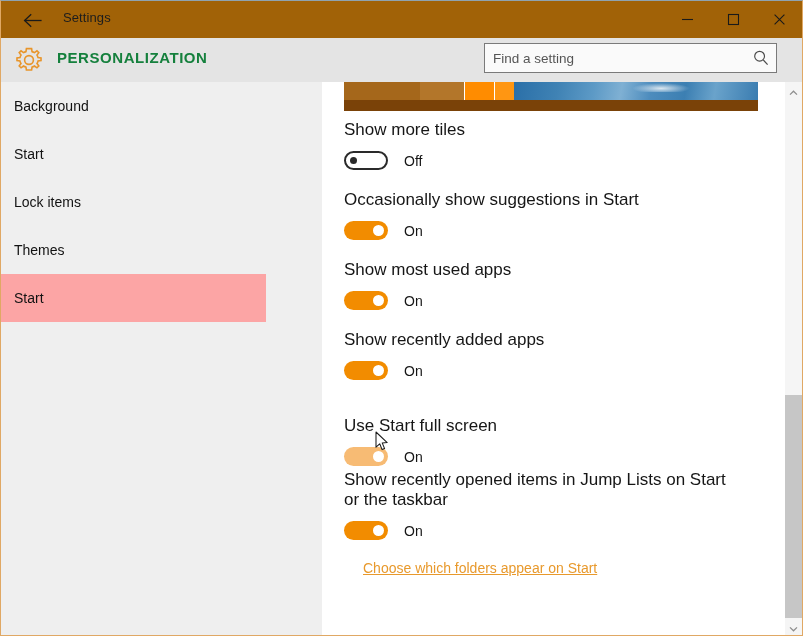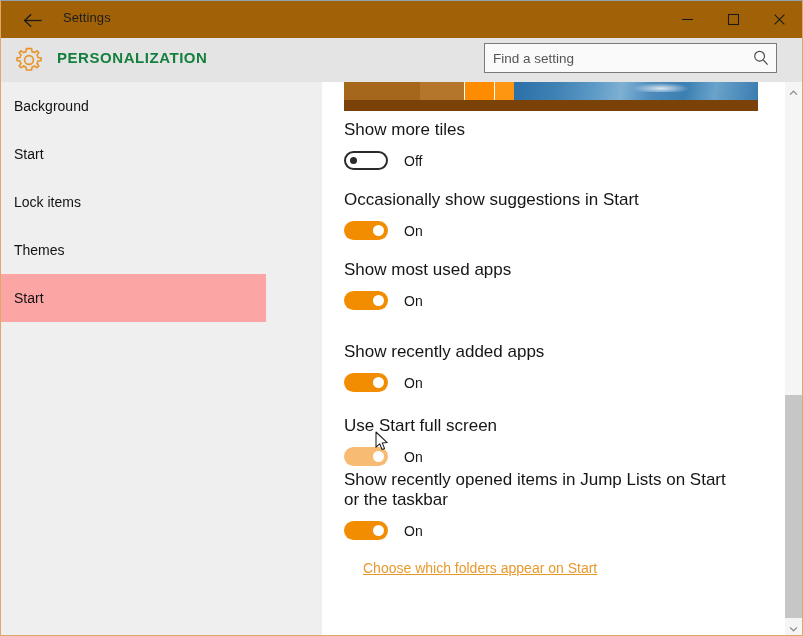--- a/index.html
+++ b/index.html
@@ -261,21 +261,21 @@
     <div class="setting" style="top:178px;">
       <div class="setting-label">Show most used apps</div>
       <div class="toggle-row">
         <div class="toggle on">
           <span class="knob"></span>
         </div>
         <span class="toggle-state">On</span>
       </div>
     </div>
 
-    <div class="setting" style="top:260px;">
+    <div class="setting" style="top:248px;">
       <div class="setting-label">Show recently added apps</div>
       <div class="toggle-row">
         <div class="toggle on">
           <span class="knob"></span>
         </div>
         <span class="toggle-state">On</span>
       </div>
     </div>
 
     <div class="setting" style="top:334px;">

